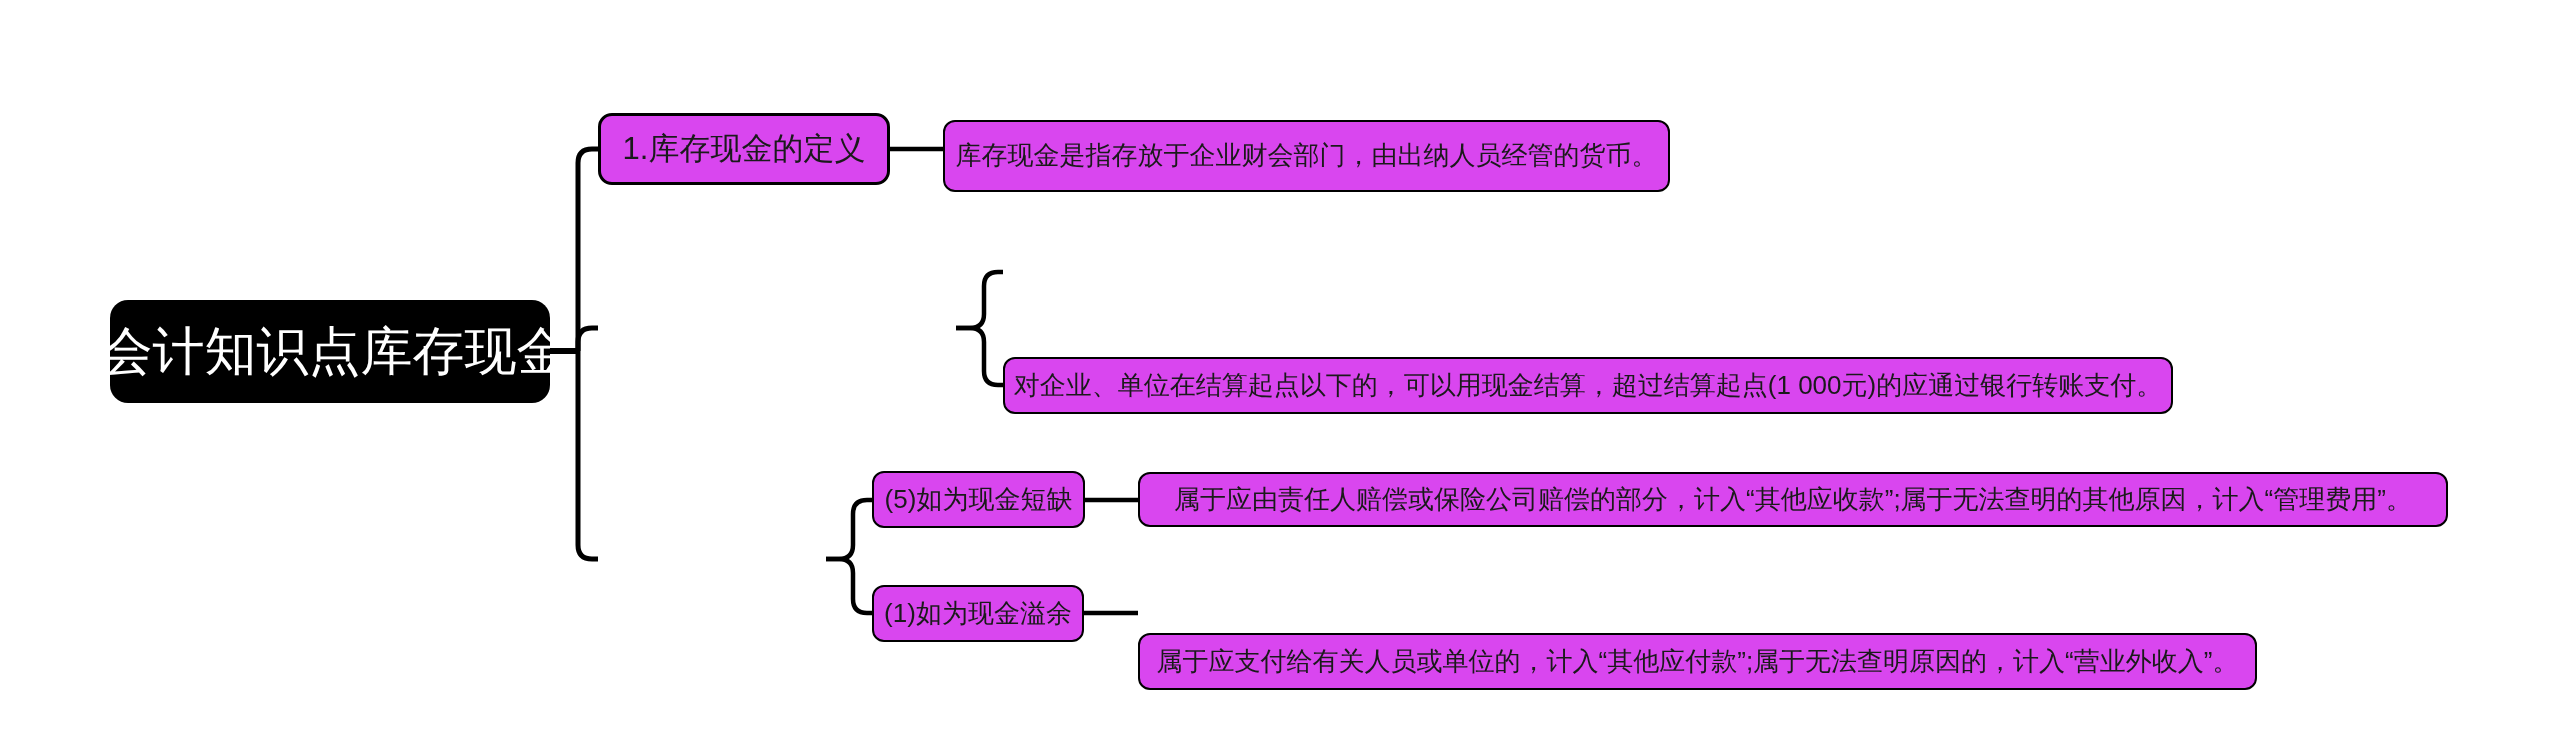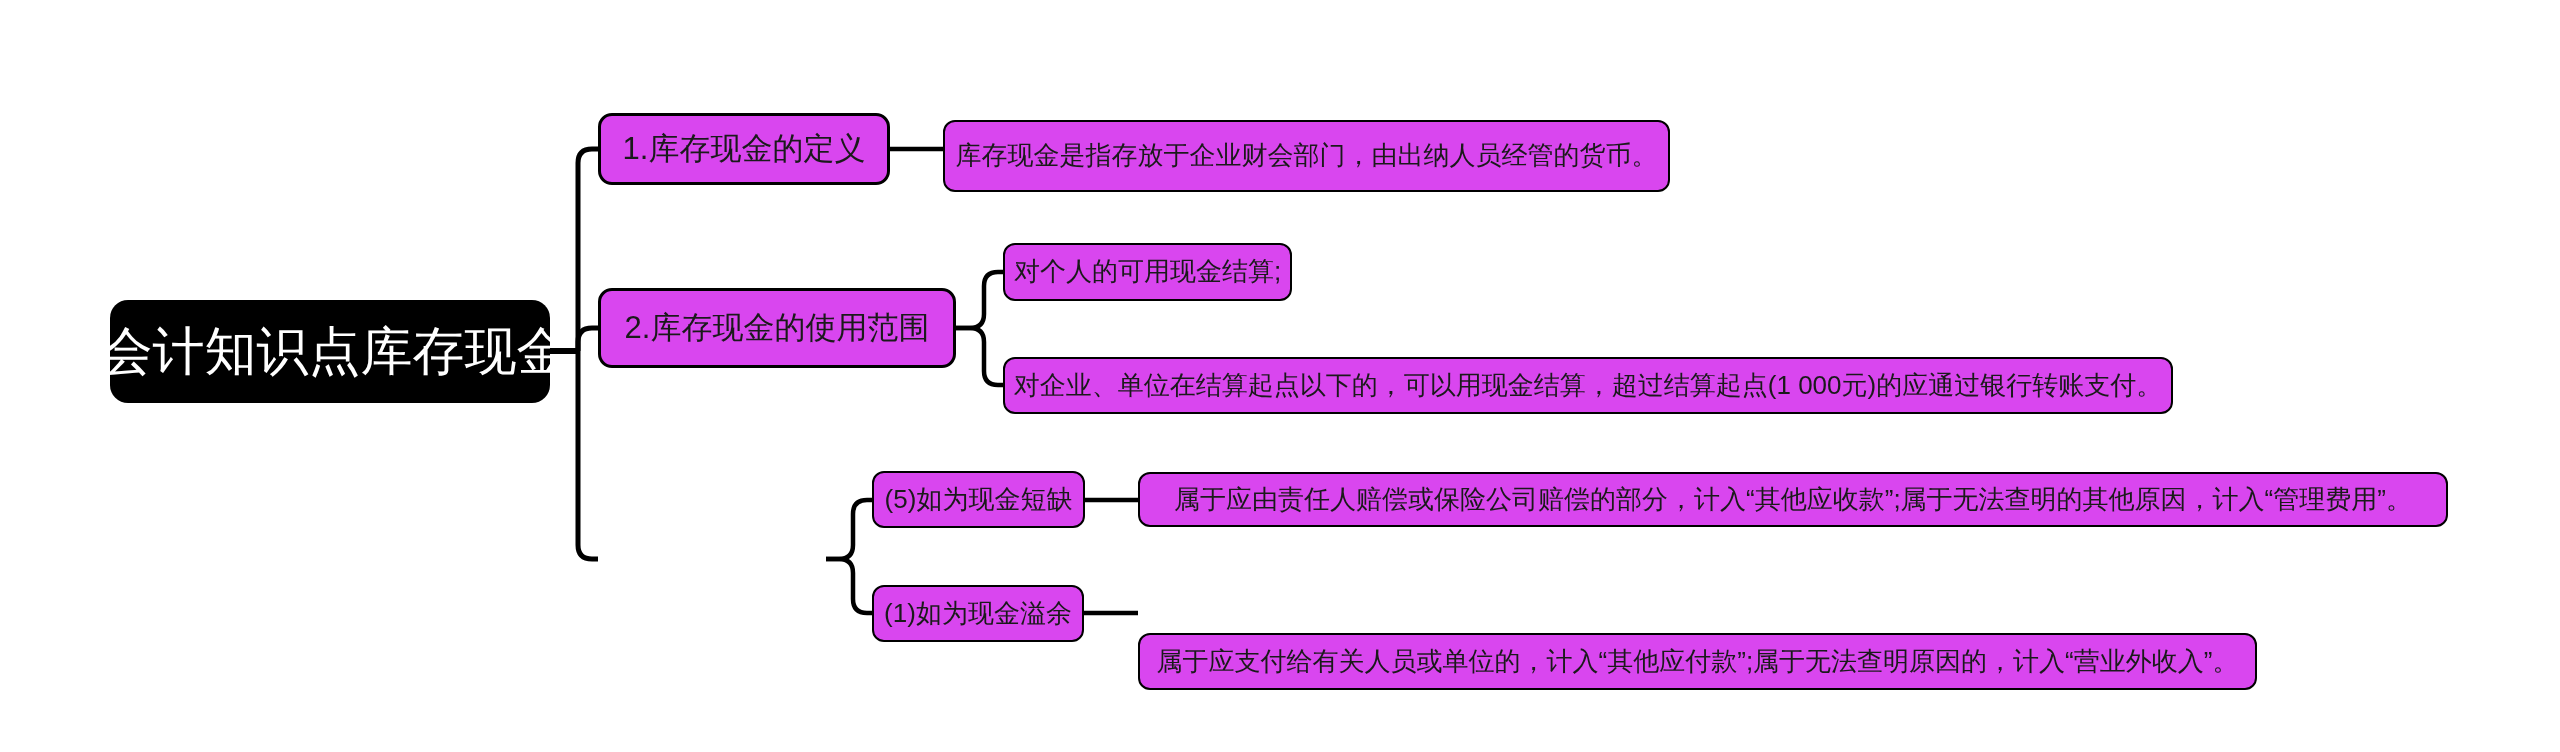--- a/index.html
+++ b/index.html
@@ -90,22 +90,20 @@
     <path stroke-width="4.5" d="M 826 559 H 839 Q 853 559 853 573 V 599 Q 853 613 867 613 H 872"></path>
     <path stroke-width="4.5" d="M 1085 500 H 1138"></path>
     <path stroke-width="4.5" d="M 1084 613 H 1138"></path>
   </svg>
 
   <div class="node root">会计知识点库存现金</div>
 
   <div class="node branch b1">1.库存现金的定义</div>
   <div class="node leaf b1c1">库存现金是指存放于企业财会部门，由出纳人员经管的货币。</div>
 
-  <div class="node branch b2">2.库存现金的使用范围</div>
-  <div class="node leaf b2c1">对个人的可用现金结算;</div>
   <div class="node leaf b2c2">对企业、单位在结算起点以下的，可以用现金结算，超过结算起点(1 000元)的应通过银行转账支付。</div>
 
   <div class="node sub b3c1">(5)如为现金短缺</div>
   <div class="node leaf b3c1g">属于应由责任人赔偿或保险公司赔偿的部分，计入“其他应收款”;属于无法查明的其他原因，计入“管理费用”。</div>
   <div class="node sub b3c2">(1)如为现金溢余</div>
   <div class="node leaf b3c2g">属于应支付给有关人员或单位的，计入“其他应付款”;属于无法查明原因的，计入“营业外收入”。</div>
 
 </div>
 
 </body></html>

